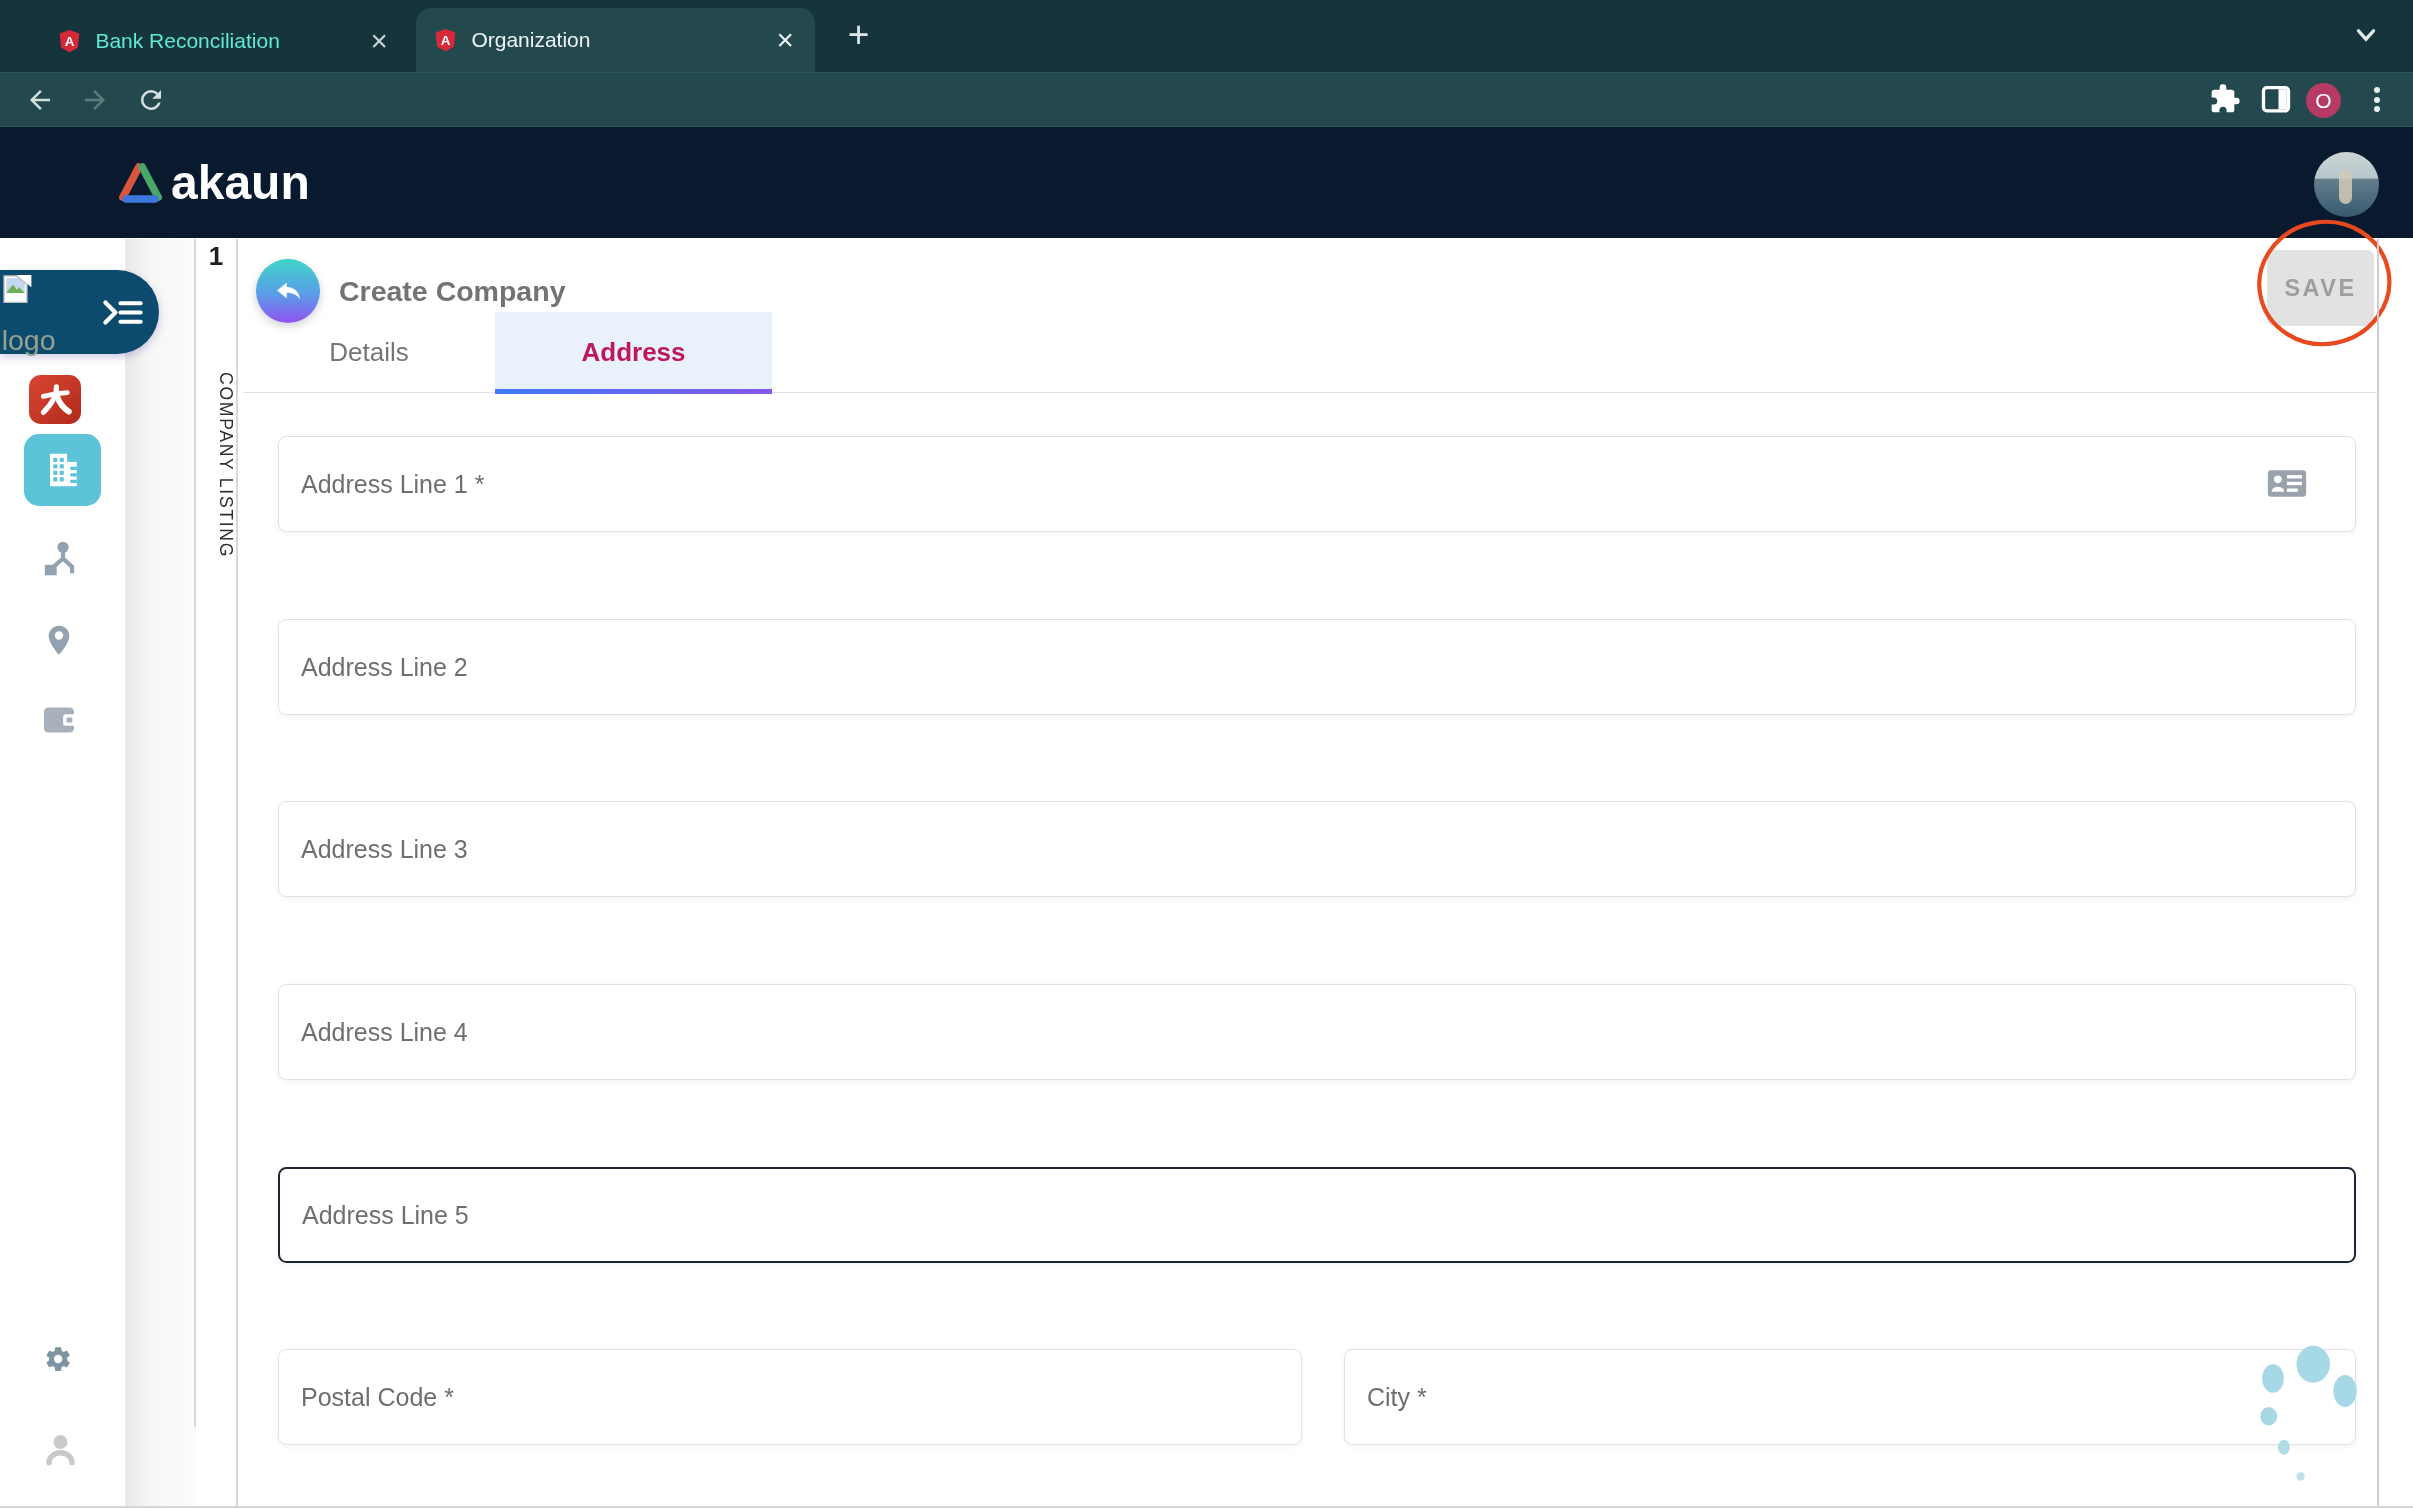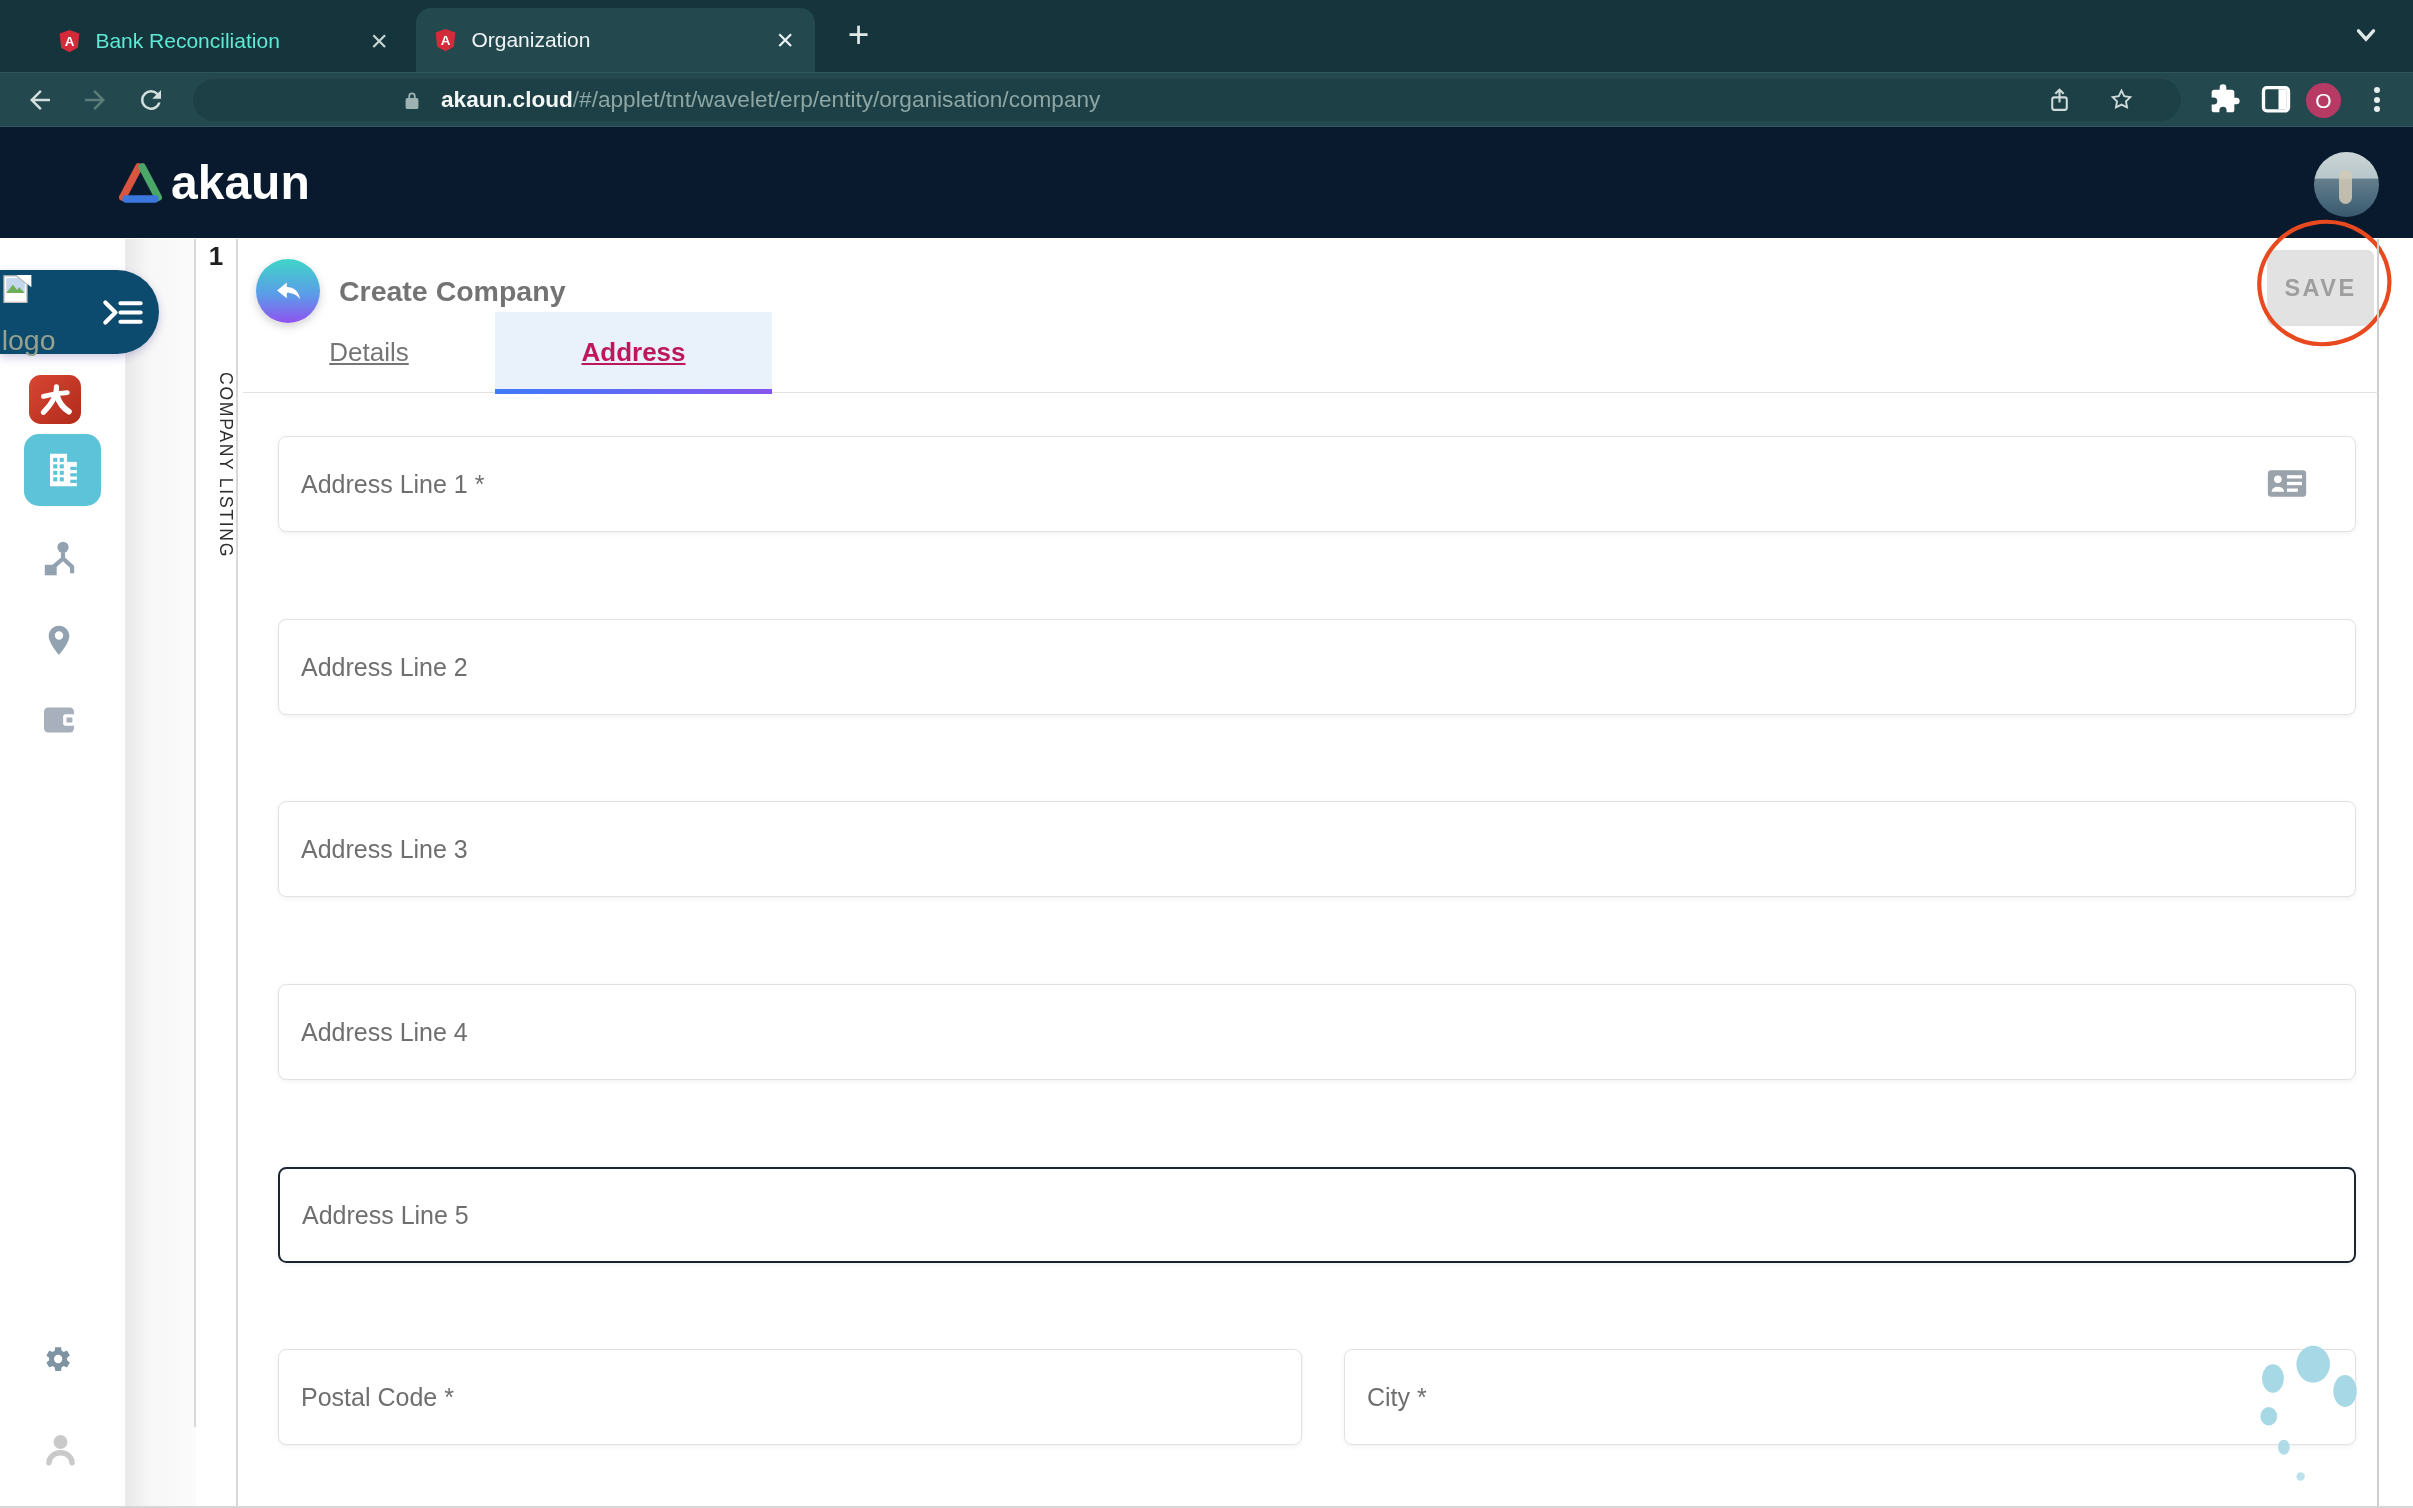--- a/index.html
+++ b/index.html
@@ -63,21 +63,21 @@
   .back-circle{left:256px;top:20px;width:64px;height:64px;border-radius:50%;
                background:linear-gradient(180deg,#40d5c8 0%,#5a9de8 55%,#9053f0 100%);
                box-shadow:0 3.4px 10px rgba(0,0,0,.18);display:flex;align-items:center;justify-content:center;}
   .page-title{left:339px;top:23.5px;font-size:28.5px;font-weight:600;color:#737373;line-height:57px;height:57px;}
   .save-btn{left:2267px;top:11px;width:107px;height:76px;background:#e2e2e2;border:0;border-radius:6.7px;
             color:#9e9e9e;font-size:23.5px;font-weight:bold;letter-spacing:2.5px;font-family:"Liberation Sans",sans-serif;}
   .annotation{left:2242px;top:-27px;pointer-events:none;}
   .scroll-line{left:2377px;top:0;width:1.7px;height:1270px;background:#cfcfcf;}
 
   .tabsrow{left:243px;top:73px;width:2135px;height:80px;border-bottom:1.7px solid #e2e2e2;box-sizing:content-box;}
-  .ptab{top:0;height:80px;line-height:80px;text-align:center;font-size:26px;text-decoration:underline;}
+  .ptab{top:0;height:80px;line-height:80px;text-align:center;font-size:26px;}
   .ptab.details{left:34px;width:184px;color:#757575;}
   .ptab.address{left:252px;width:277px;background:#e9f1fb;color:#be185d;font-weight:600;}
   .ptab .underline{position:absolute;left:0;right:0;bottom:-1.7px;height:5px;
                    background:linear-gradient(90deg,#3e7bfa,#8656ee);}
 
   
   .field{left:278px;width:2078px;height:96px;}
   .field input{width:100%;height:100%;box-sizing:border-box;border:1.7px solid #e1e1e1;border-radius:8.4px;
                padding:8px 22px;font-size:25px;color:#3d3d3d;background:#fff;outline:none;
                font-family:"Liberation Sans",sans-serif;box-shadow:0 1.7px 5px rgba(0,0,0,.05);}
@@ -136,35 +136,20 @@
       <svg width="30" height="30" viewBox="0 0 24 24">
           <path d="M4 11h12.2l-5.6-5.6L12 4l8 8-8 8-1.4-1.4 5.6-5.6H4v-2z" fill="#5d7d7b"></path>
         </svg>
     </div>
     <div class="abs navbtn" style="left:136px">
       <svg width="30" height="30" viewBox="0 0 24 24">
           <path d="M17.65 6.35A7.95 7.95 0 0 0 12 4a8 8 0 1 0 7.73 10h-2.08A6 6 0 1 1 12 6c1.66 0 3.14.69 4.22 1.78L13 11h7V4l-2.35 2.35z" fill="#d4dfde"></path>
         </svg>
     </div>
 
-    <div class="abs urlpill">
-      <svg class="abs" style="left:208px;top:10px" width="22" height="23.5" viewBox="0 0 24 24">
-        <path d="M17 9h-1V7a4 4 0 0 0-8 0v2H7a2 2 0 0 0-2 2v8a2 2 0 0 0 2 2h10a2 2 0 0 0 2-2v-8a2 2 0 0 0-2-2zm-7-2a2 2 0 0 1 4 0v2h-4V7z" fill="#9db3b1"></path>
-      </svg>
-      <div class="abs urltext">
-        <span class="host">akaun.cloud</span><span class="path">/#/applet/tnt/wavelet/erp/entity/organisation/company</span>
-      </div>
-      <svg class="abs" style="right:109px;top:8.4px" width="25" height="27" viewBox="0 0 24 26">
-        <rect x="5" y="10" width="14" height="12" rx="2" fill="none" stroke="#cfdad9" stroke-width="2"></rect>
-        <path d="M12 15V3 M8 6.5 12 2.5 16 6.5" stroke="#cfdad9" stroke-width="2" fill="none"></path>
-      </svg>
-      <svg class="abs" style="right:47px;top:8.4px" width="25" height="25" viewBox="0 0 24 24">
-        <path d="M12 3.5l2.6 5.3 5.9.9-4.2 4.1 1 5.8L12 16.9l-5.3 2.7 1-5.8-4.2-4.1 5.9-.9z" fill="none" stroke="#cfdad9" stroke-width="1.8"></path>
-      </svg>
-    </div>
 
     <div class="abs navbtn" style="left:2209px;top:10px">
       <svg width="32" height="32" viewBox="0 0 24 24">
           <path d="M20.5 11H19V7a2 2 0 0 0-2-2h-4V3.5a2.5 2.5 0 0 0-5 0V5H4a2 2 0 0 0-2 2v3.8h1.5a2.7 2.7 0 0 1 0 5.4H2V20a2 2 0 0 0 2 2h3.8v-1.5a2.7 2.7 0 0 1 5.4 0V22H17a2 2 0 0 0 2-2v-4h1.5a2.5 2.5 0 0 0 0-5z" fill="#fff"></path>
         </svg>
     </div>
     <div class="abs navbtn" style="left:2261px;top:11.7px">
       <svg width="30" height="28.5" viewBox="0 0 36 34">
         <rect x="3" y="3" width="30" height="28" rx="4" fill="none" stroke="#fff" stroke-width="4"></rect>
         <rect x="21" y="5" width="10" height="24" fill="#fff"></rect>

